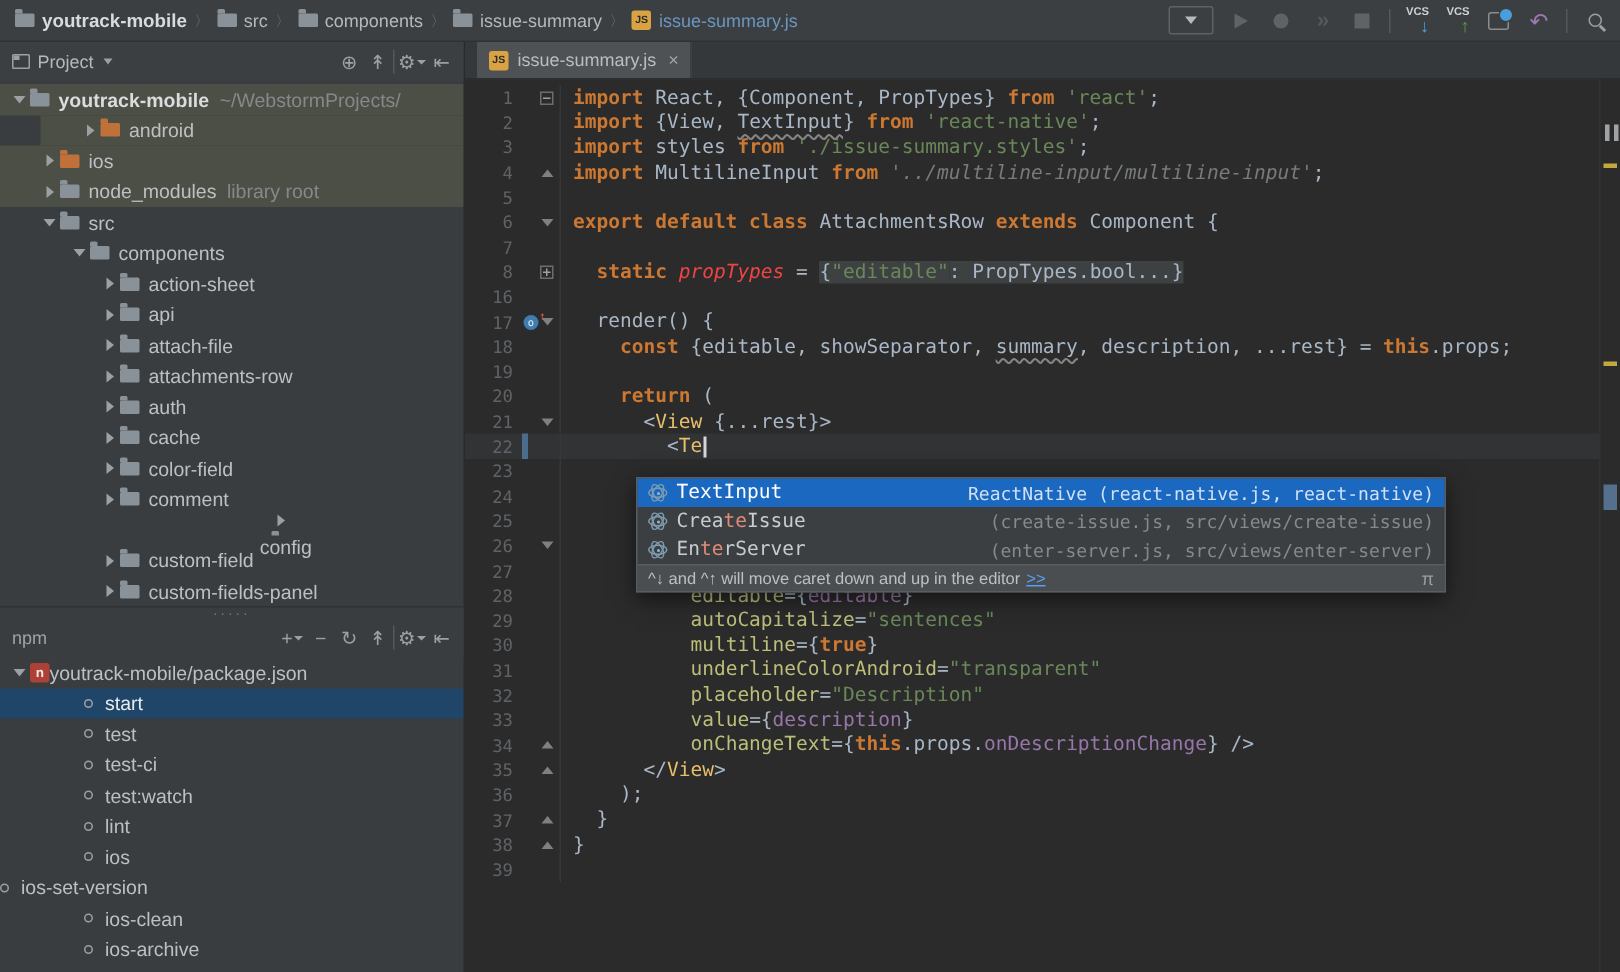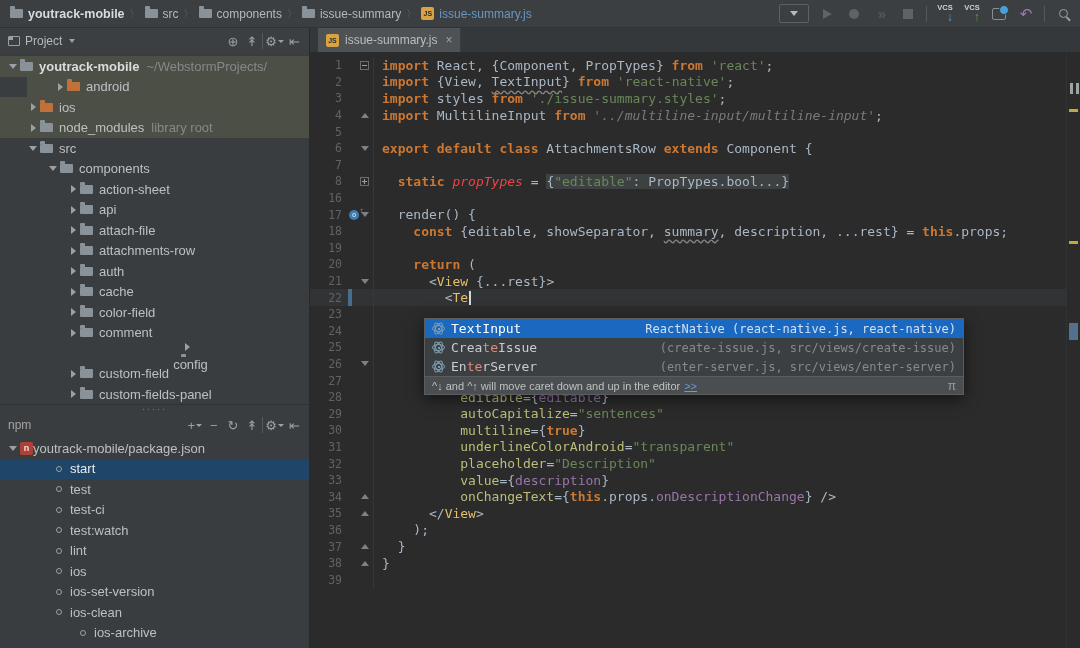--- a/index.html
+++ b/index.html
@@ -403,29 +403,29 @@
             <span>test:watch</span>
           </div>
           <div class="nrow" style="padding-left: 56px; gap: 8px;">
             <span class="script-bullet"></span>
             <span>lint</span>
           </div>
           <div class="nrow" style="padding-left: 56px; gap: 8px;">
             <span class="script-bullet"></span>
             <span>ios</span>
           </div>
+          <div class="nrow" style="gap: 8px;">
+            <span class="script-bullet"></span>
+            <span>ios-set-version</span>
+          </div>
           <div class="nrow" style="padding-left: 56px; gap: 8px;">
             <span class="script-bullet"></span>
-            <span>ios-set-version</span>
+            <span>ios-clean</span>
           </div>
           <div class="nrow" style="padding-left: 56px; gap: 8px;">
-            <span class="script-bullet"></span>
-            <span>ios-clean</span>
-          </div>
-          <div class="nrow" style="padding-left: 80px; gap: 8px;">
             <span class="script-bullet"></span>
             <span>ios-archive</span>
           </div>
         </div>
     </div>
 
     <div class="editor">
       <div class="tabbar">
         <div class="tab active">
           <span class="js-ic">JS</span>

